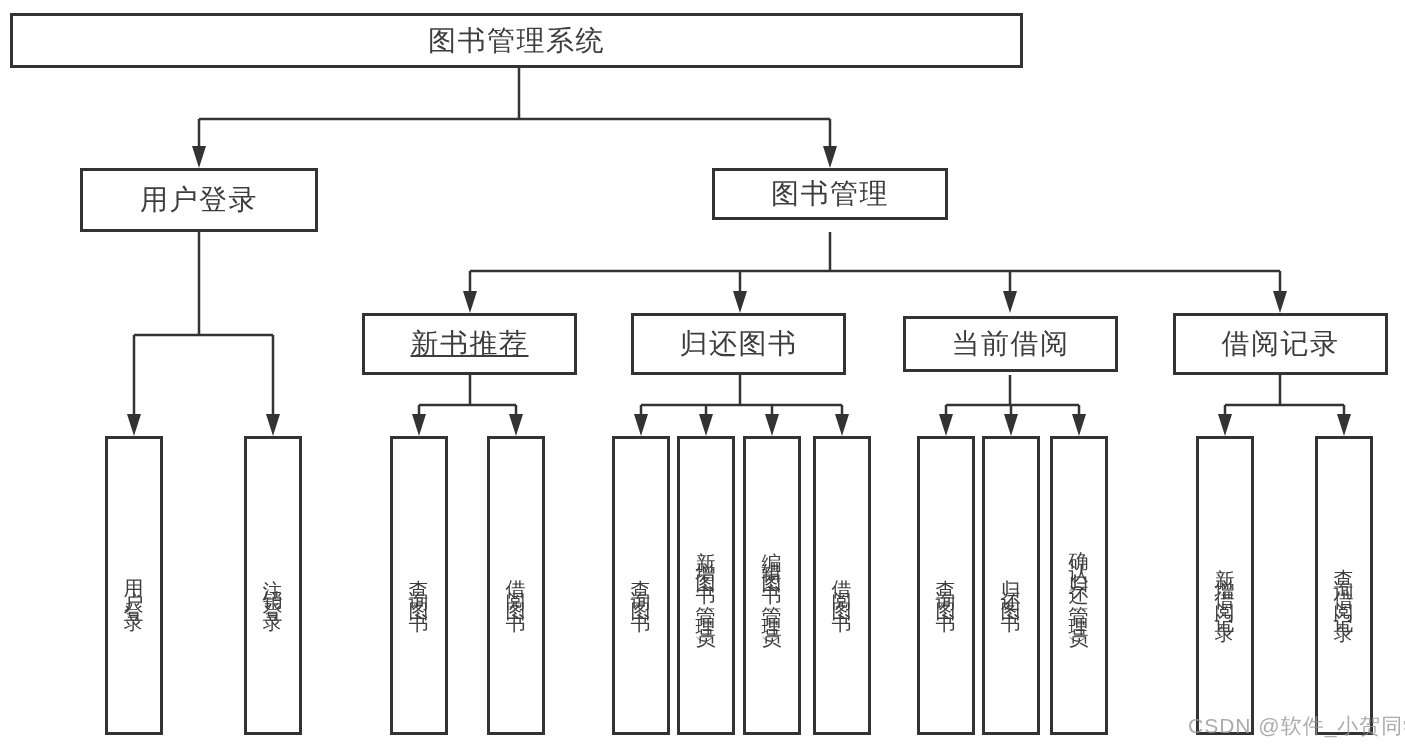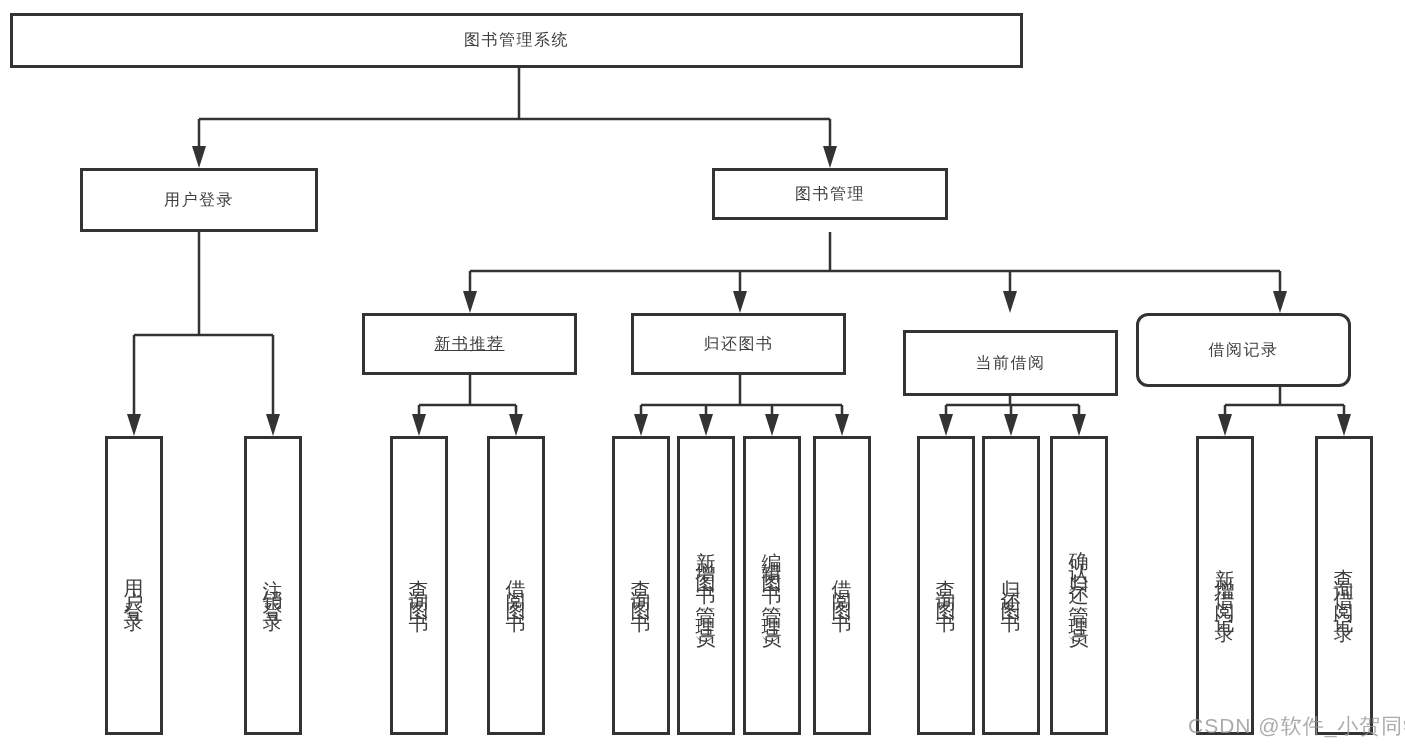--- a/index.html
+++ b/index.html
@@ -18,21 +18,21 @@
     z-index: 1;
   }
   .hbox {
     position: absolute;
     box-sizing: border-box;
     border: 3px solid #333333;
     background: #ffffff;
     display: flex;
     align-items: center;
     justify-content: center;
-    font-size: 16px;
+    font-size: 28px;
     letter-spacing: 1.5px;
     color: #3d3d3d;
     z-index: 2;
   }
   .leaf {
     position: absolute;
     box-sizing: border-box;
     top: 436px;
     width: 58px;
     height: 299px;
@@ -89,22 +89,22 @@
              M1337 414 L1351 414 L1344 436 Z"></path>
   </svg>
 
   <div class="hbox" style="left:10px; top:13px; width:1013px; height:55px;">图书管理系统</div>
 
   <div class="hbox" style="left:80px; top:168px; width:238px; height:64px;">用户登录</div>
   <div class="hbox" style="left:712px; top:168px; width:236px; height:52px;">图书管理</div>
 
   <div class="hbox" style="left:362px; top:313px; width:215px; height:62px;text-decoration:underline;">新书推荐</div>
   <div class="hbox" style="left:631px; top:313px; width:215px; height:62px;">归还图书</div>
-  <div class="hbox" style="left:903px; top:330px; width:215px; height:66px;">当前借阅</div>
-  <div class="hbox" style="left:1136px; top:313px; width:215px; height:74px;border-radius:12px;">借阅记录</div>
+  <div class="hbox" style="left:903px; top:316px; width:215px; height:56px;">当前借阅</div>
+  <div class="hbox" style="left:1173px; top:313px; width:215px; height:62px;">借阅记录</div>
 
   <div class="leaf" style="left:105px;">
     <span class="vtext">用户登录</span>
   </div>
   <div class="leaf" style="left:244px;">
     <span class="vtext">注销登录</span>
   </div>
 
   <div class="leaf" style="left:390px;">
     <span class="vtext">查询图书</span>

